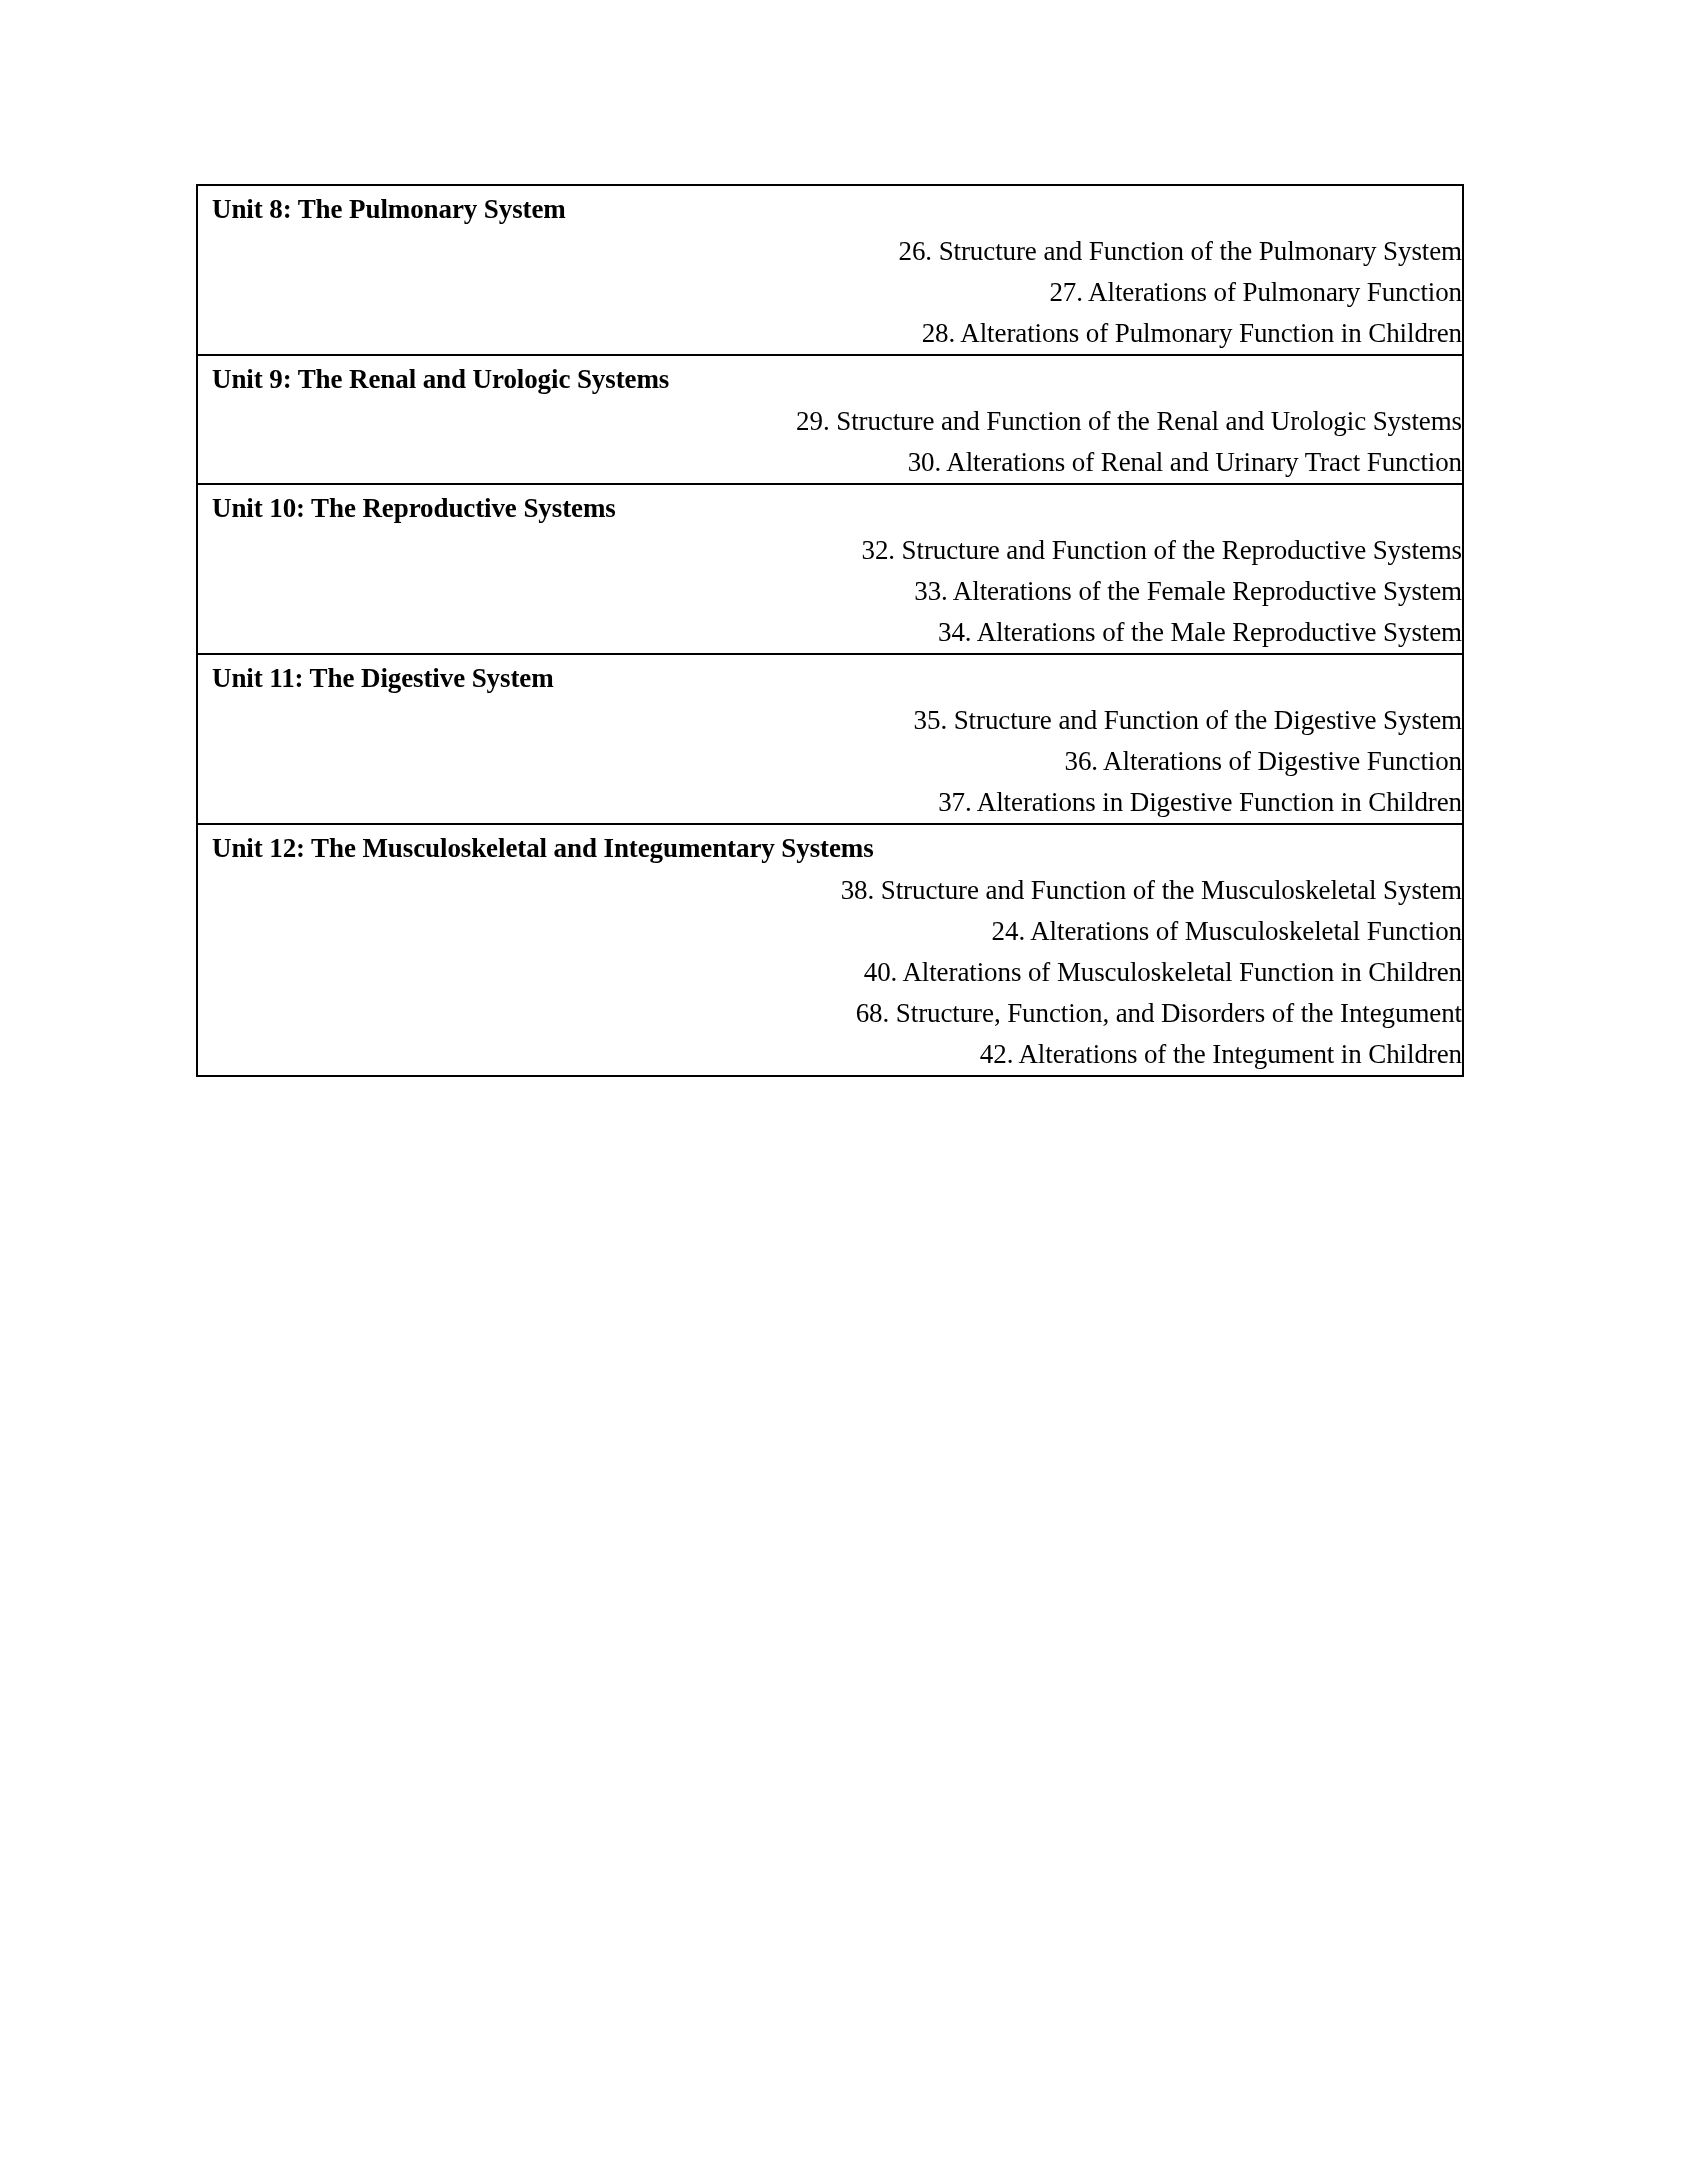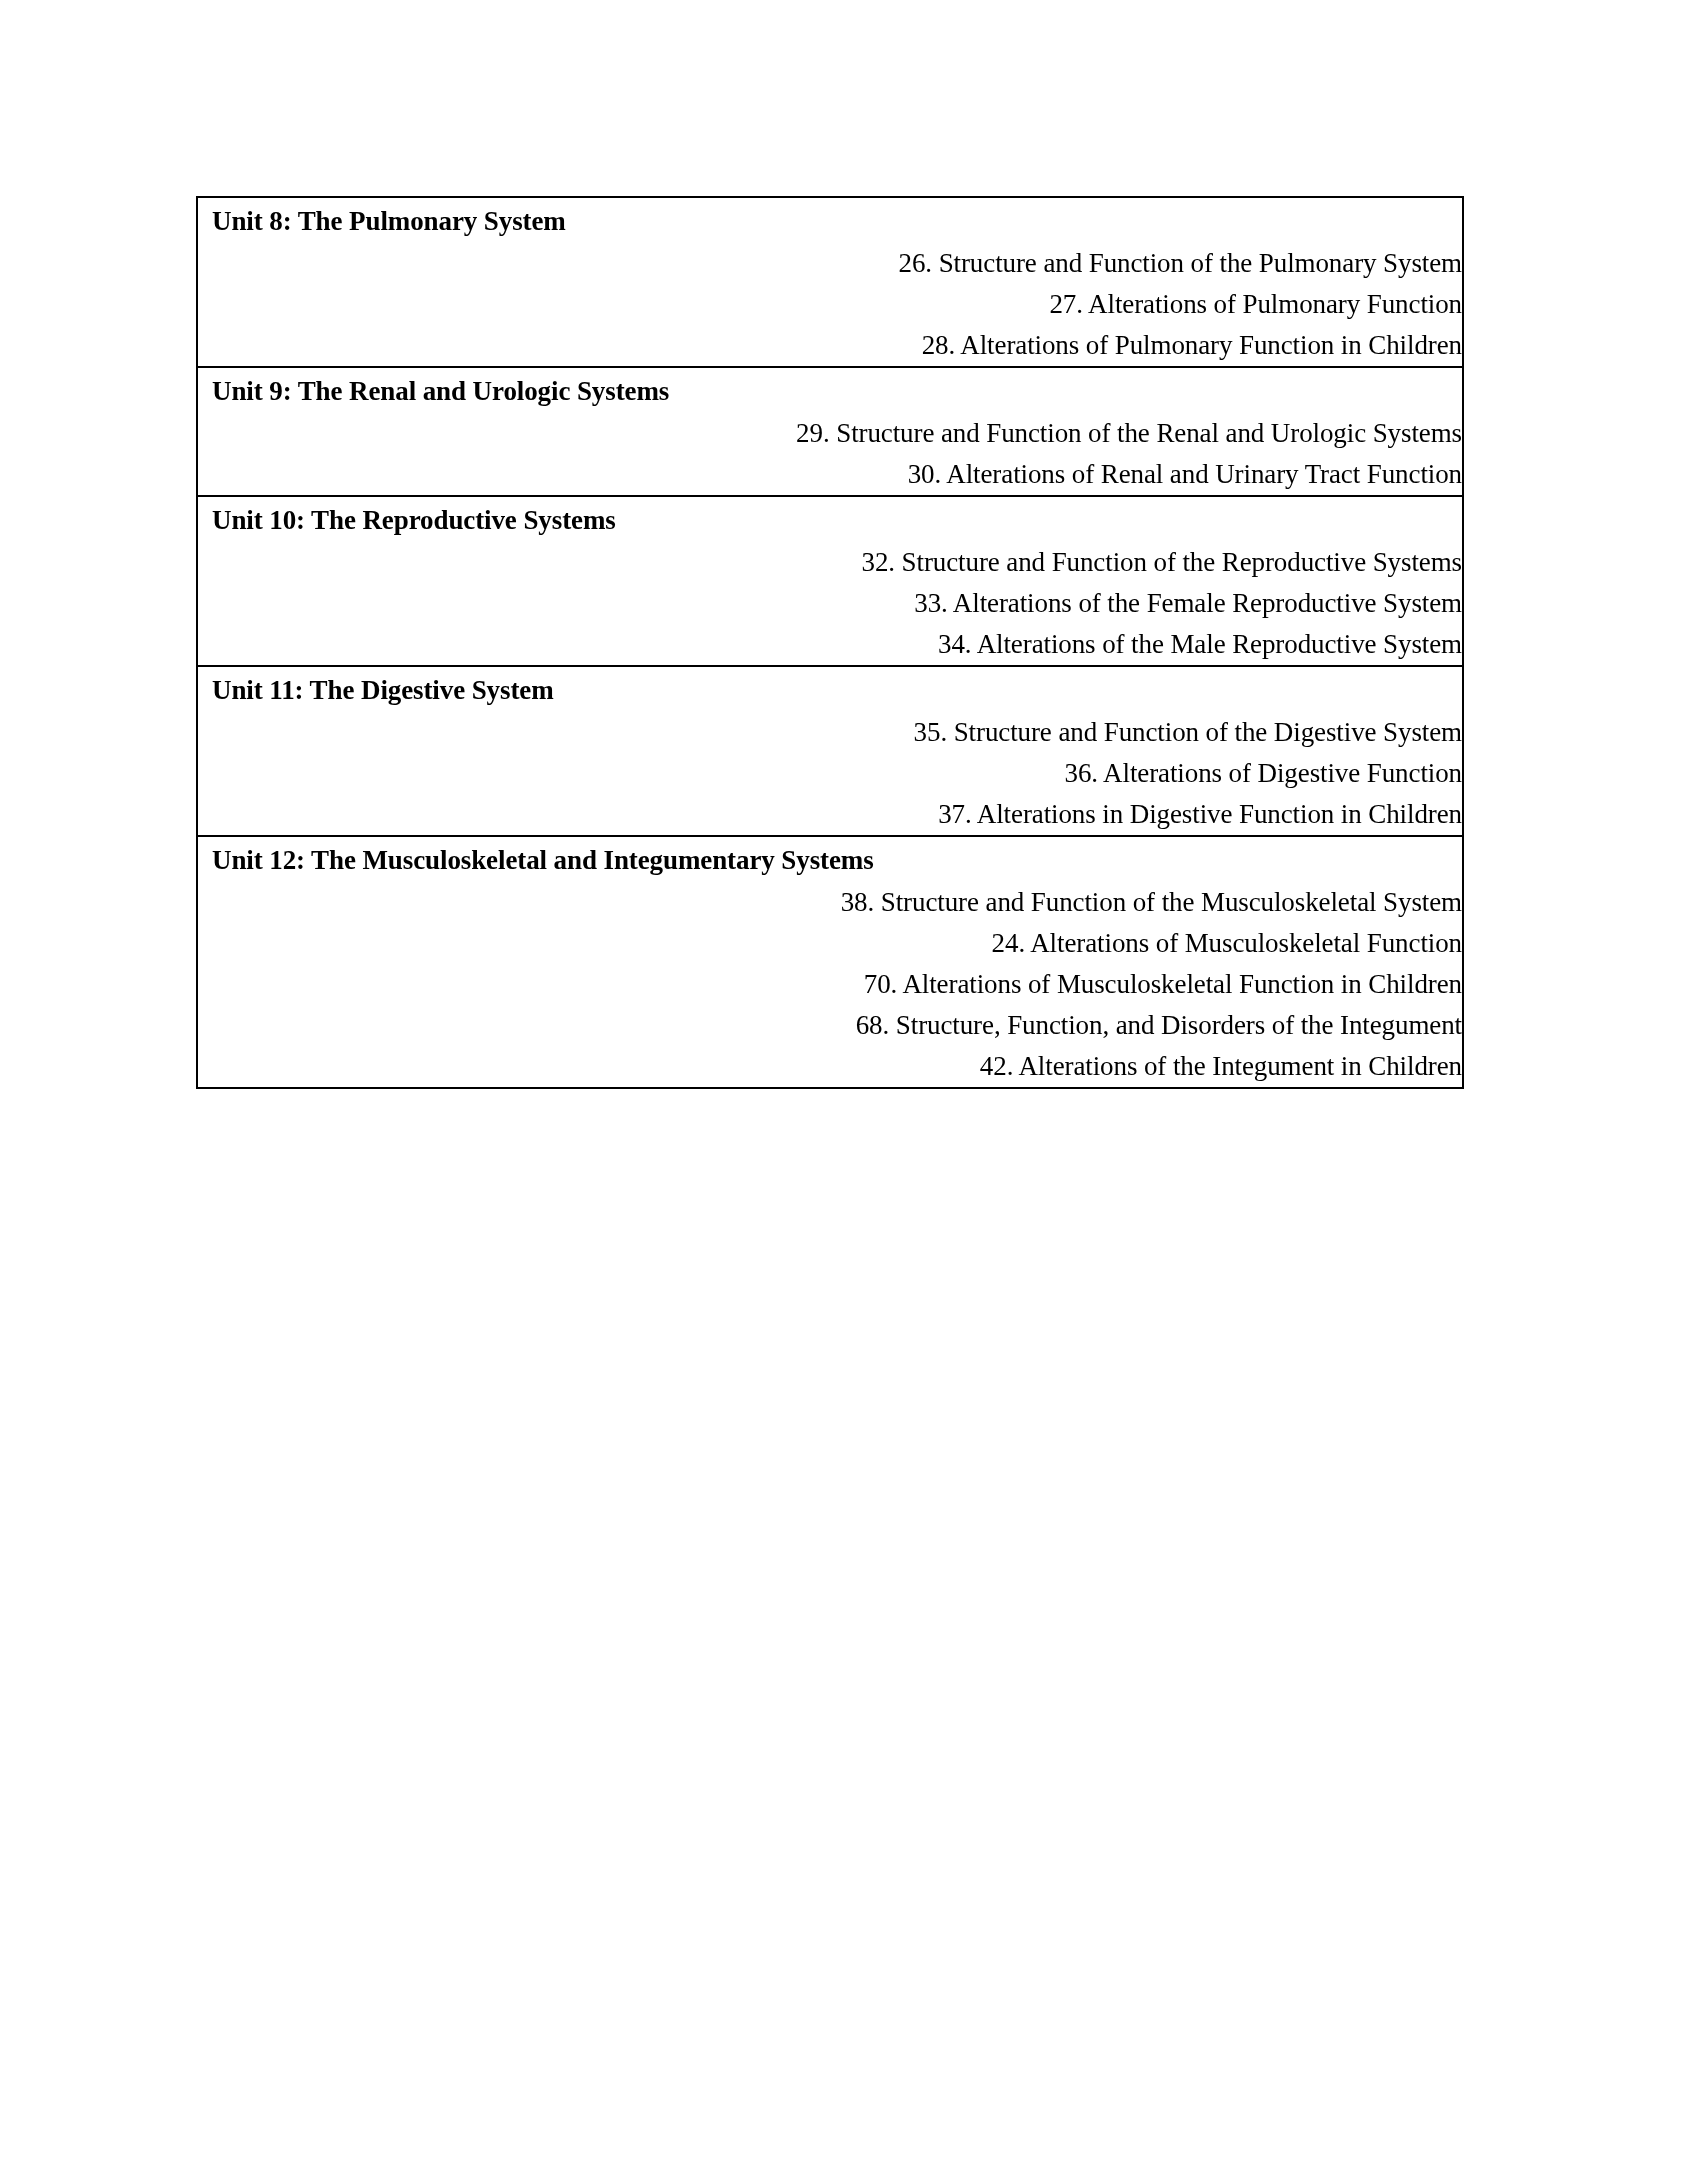--- a/index.html
+++ b/index.html
@@ -20,21 +20,21 @@
     position: relative;
     width: 1683px;
     height: 2178px;
     background: #ffffff;
     box-sizing: border-box;
   }
 
   .outline-table {
     position: absolute;
     left: 196px;
-    top: 196px;
+    top: 184px;
     width: 1268px;
     border: 2px solid #000000;
     border-collapse: collapse;
     box-sizing: border-box;
     background: #ffffff;
   }
 
   .unit-block {
     border-bottom: 2px solid #000000;
     padding: 0;
@@ -97,21 +97,21 @@
       <div class="unit-heading">Unit 11: The Digestive System</div>
       <div class="chapter-line">35. Structure and Function of the Digestive System</div>
       <div class="chapter-line">36. Alterations of Digestive Function</div>
       <div class="chapter-line">37. Alterations in Digestive Function in Children</div>
     </div>
 
     <div class="unit-block last">
       <div class="unit-heading">Unit 12: The Musculoskeletal and Integumentary Systems</div>
       <div class="chapter-line">38. Structure and Function of the Musculoskeletal System</div>
       <div class="chapter-line">24. Alterations of Musculoskeletal Function</div>
-      <div class="chapter-line">70. Alterations of Musculoskeletal Function in Children</div>
+      <div class="chapter-line">40. Alterations of Musculoskeletal Function in Children</div>
       <div class="chapter-line">68. Structure, Function, and Disorders of the Integument</div>
       <div class="chapter-line">42. Alterations of the Integument in Children</div>
     </div>
 
   </div>
 
 </div>
 
 
 </body></html>

